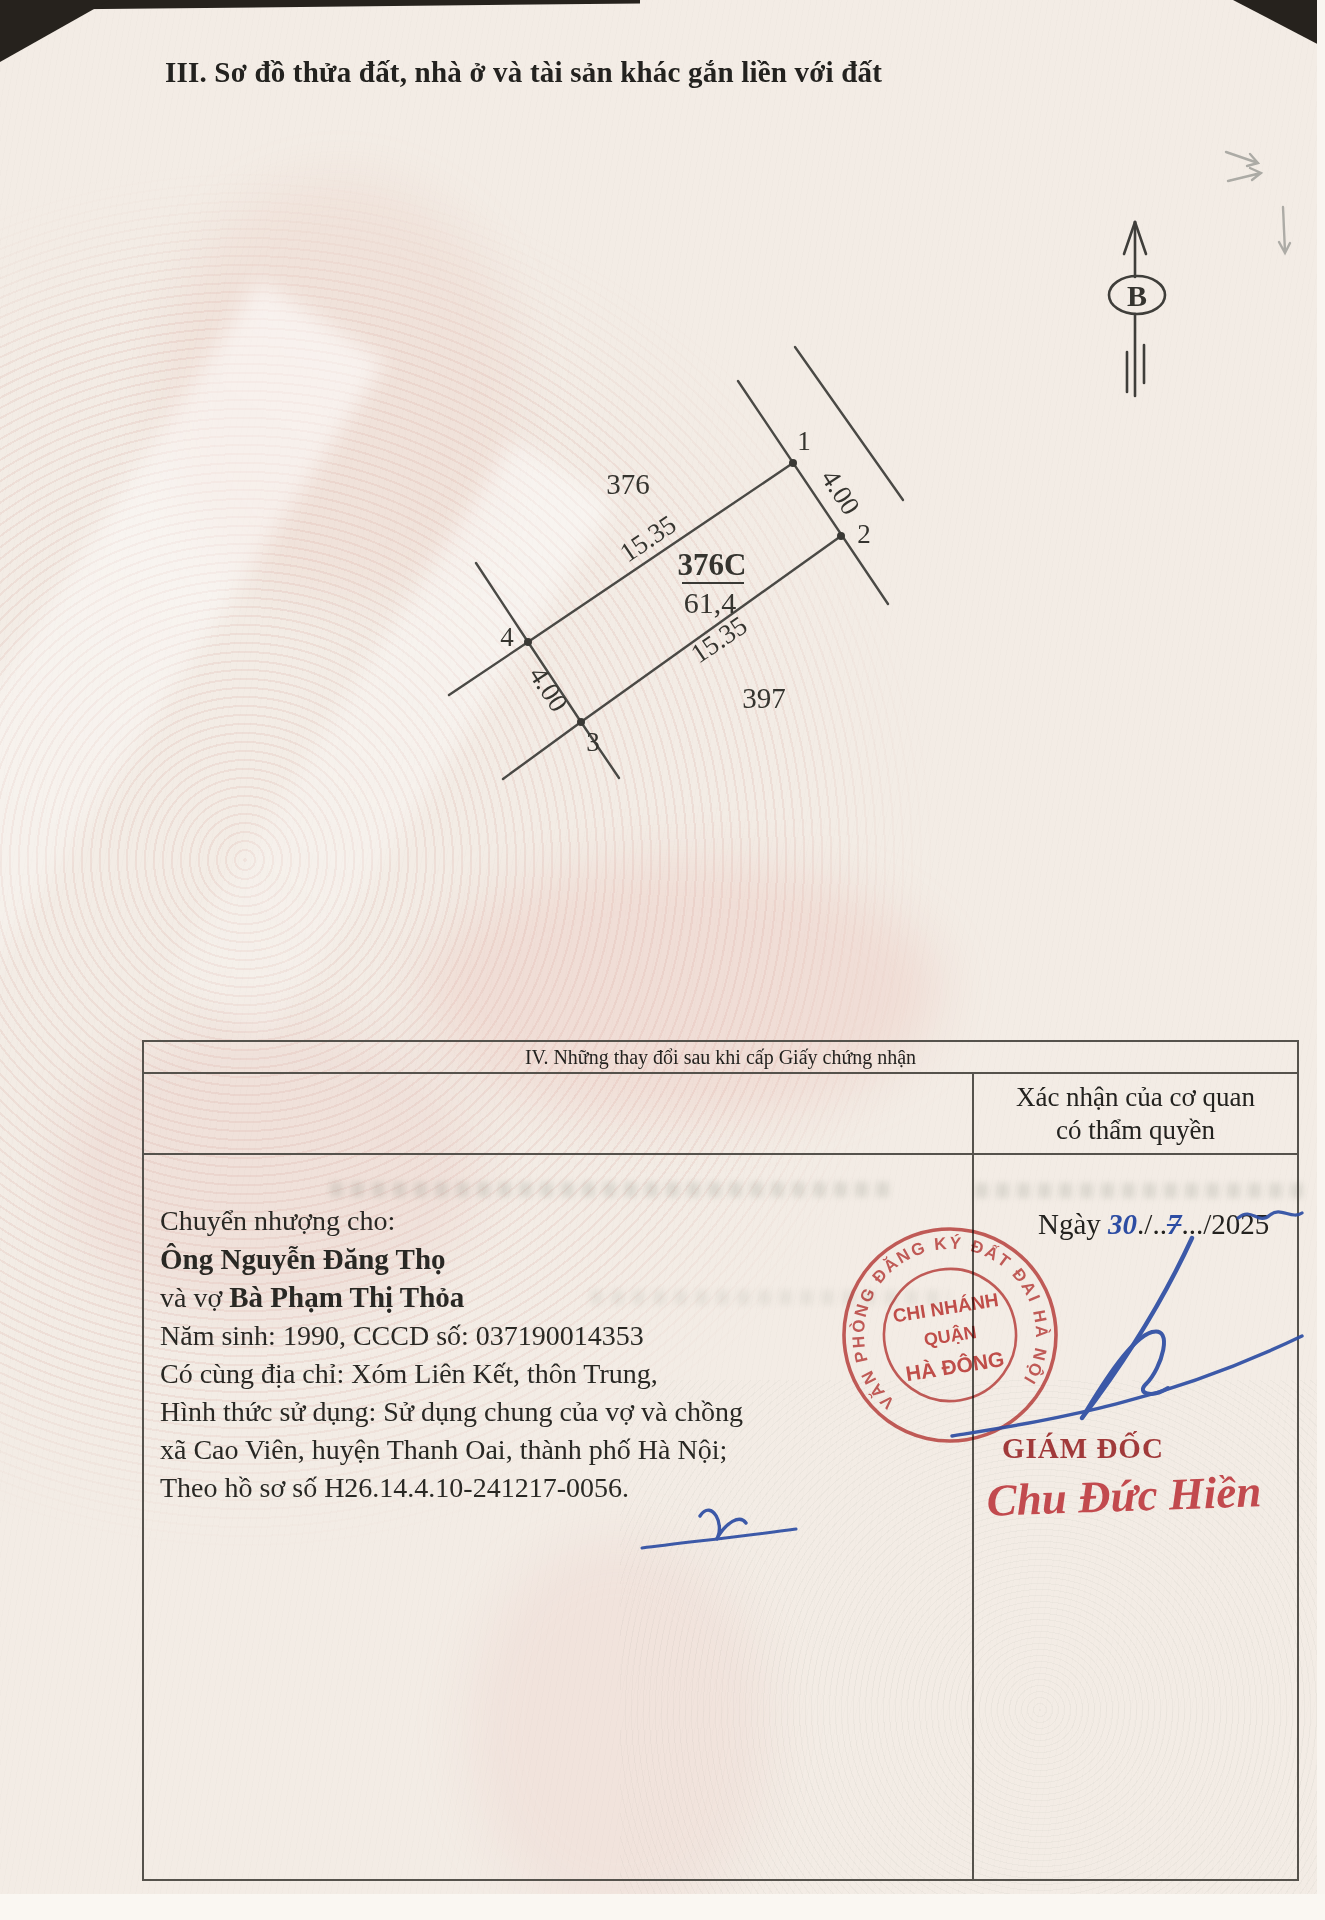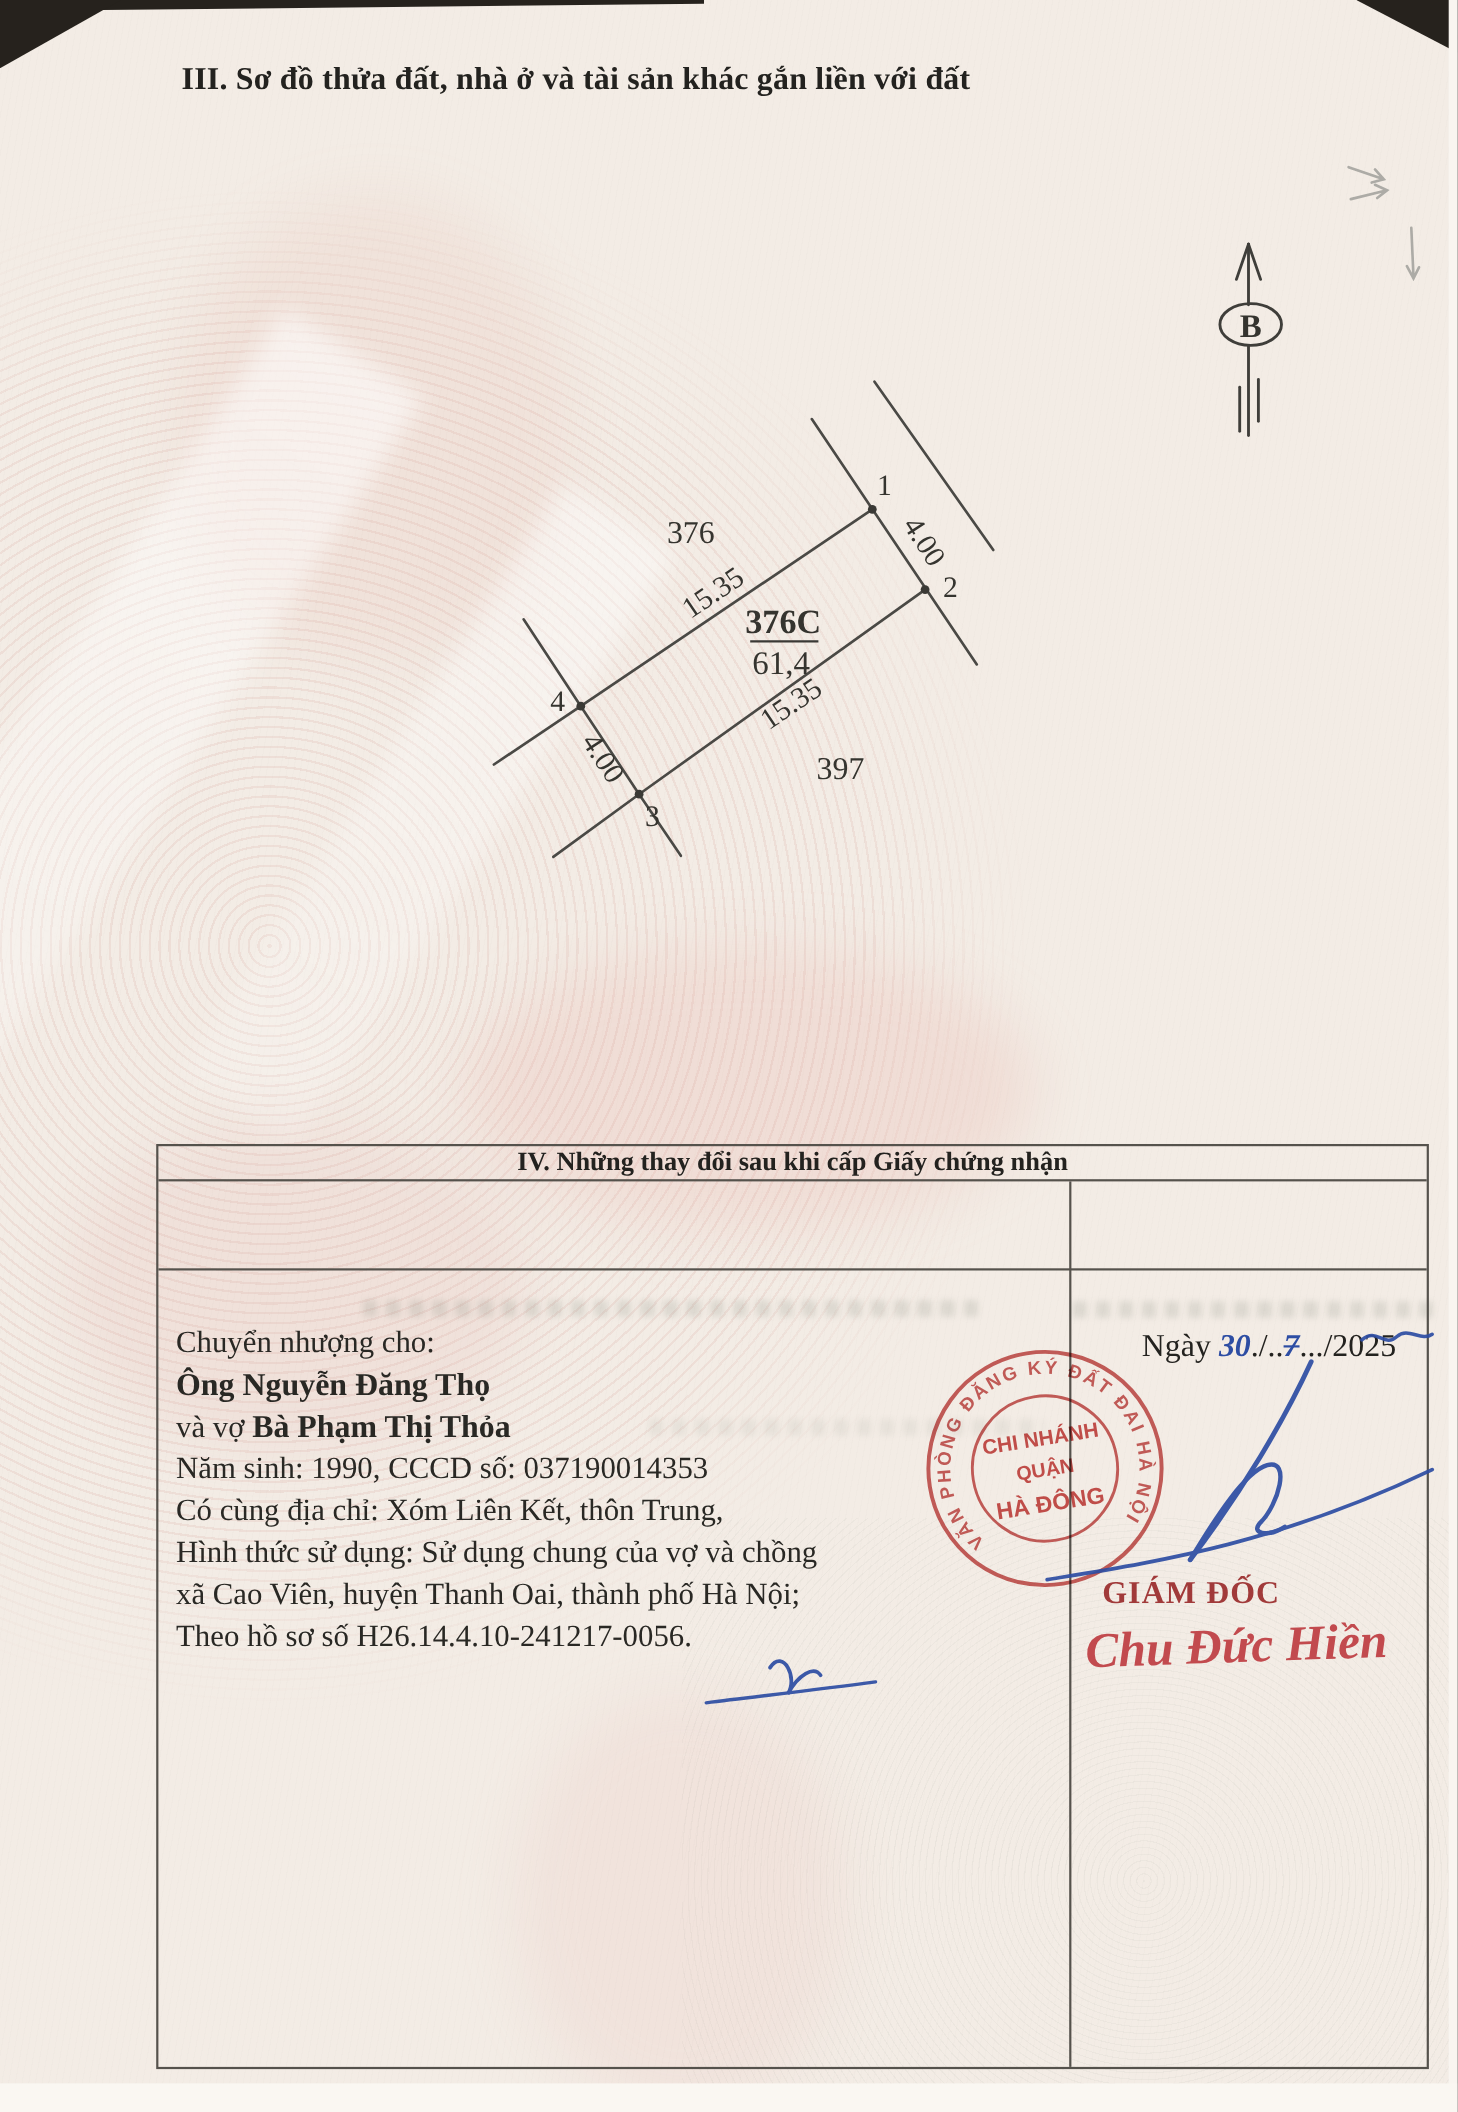--- a/index.html
+++ b/index.html
@@ -40,21 +40,21 @@
   .edge-bottom{position:absolute;left:0;bottom:0;width:100%;height:26px;background:#faf7f2;pointer-events:none;}
   .ghost{position:absolute;height:15px;filter:blur(3px);opacity:.55;pointer-events:none;
     background:repeating-linear-gradient(90deg, rgba(110,118,104,.30) 0 13px, transparent 13px 21px);}
   
   .sec3-title{position:absolute;left:165px;top:56px;font-size:29px;font-weight:bold;letter-spacing:.2px;color:#23221f;}
   .diagram-svg{position:absolute;left:0;top:0;}
   .diagram-svg text{fill:#35342f;font-family:"Liberation Serif","DejaVu Serif",serif;}
   
   .tbl{position:absolute;left:142px;top:1040px;width:1153px;height:837px;border:2px solid #55524c;}
   .tbl-title{position:absolute;left:0;top:0;width:100%;height:30px;border-bottom:2px solid #55524c;
-    text-align:center;font-size:24px;font-weight:bold;line-height:30px;color:#23221f;}
+    text-align:center;font-size:20px;font-weight:normal;line-height:30px;color:#23221f;}
   .tbl-head{position:absolute;left:0;top:32px;width:100%;height:79px;border-bottom:2px solid #55524c;}
   .col-div{position:absolute;left:828px;top:32px;bottom:0;width:0;border-left:2px solid #55524c;}
   .head-left{position:absolute;left:0;top:32px;width:828px;height:79px;display:flex;align-items:center;justify-content:center;
     font-size:28px;color:#23221f;}
   .head-right{position:absolute;left:830px;top:32px;width:323px;height:79px;display:flex;flex-direction:column;
     align-items:center;justify-content:center;font-size:27px;line-height:33px;color:#23221f;text-align:center;}
   .body-text{position:absolute;left:16px;top:160px;width:800px;font-size:28px;line-height:38px;color:#292824;}
   .body-text .b{font-weight:bold;font-size:29px;}
   
   .date-line{position:absolute;left:894px;top:166px;width:300px;font-size:29px;color:#23221f;white-space:nowrap;}
@@ -150,20 +150,24 @@
       <path d="M1226,152 L1258,163 M1250,154 L1258,163 L1247,166"></path>
       <path d="M1228,181 L1261,173 M1250,168 L1261,173 L1252,180"></path>
       <path d="M1283,207 L1285,252 M1279,242 L1285,253 L1290,243"></path>
     </g>
   </svg>
 
   <div class="tbl">
     <div class="tbl-title">IV. Những thay đổi sau khi cấp Giấy chứng nhận</div>
     <div class="tbl-head"></div>
     <div class="col-div"></div>
+    <div class="head-right">
+      <span>Xác nhận của cơ quan</span>
+      <span>có thẩm quyền</span>
+    </div>
 
     <div class="body-text">
       <div>Chuyển nhượng cho:</div>
       <div class="b">Ông Nguyễn Đăng Thọ</div>
       <div><span>và vợ </span><span class="b">Bà Phạm Thị Thỏa</span></div>
       <div>Năm sinh: 1990, CCCD số: 037190014353</div>
       <div>Có cùng địa chỉ: Xóm Liên Kết, thôn Trung,</div>
       <div>Hình thức sử dụng: Sử dụng chung của vợ và chồng</div>
       <div>xã Cao Viên, huyện Thanh Oai, thành phố Hà Nội;</div>
       <div>Theo hồ sơ số H26.14.4.10-241217-0056.</div>

